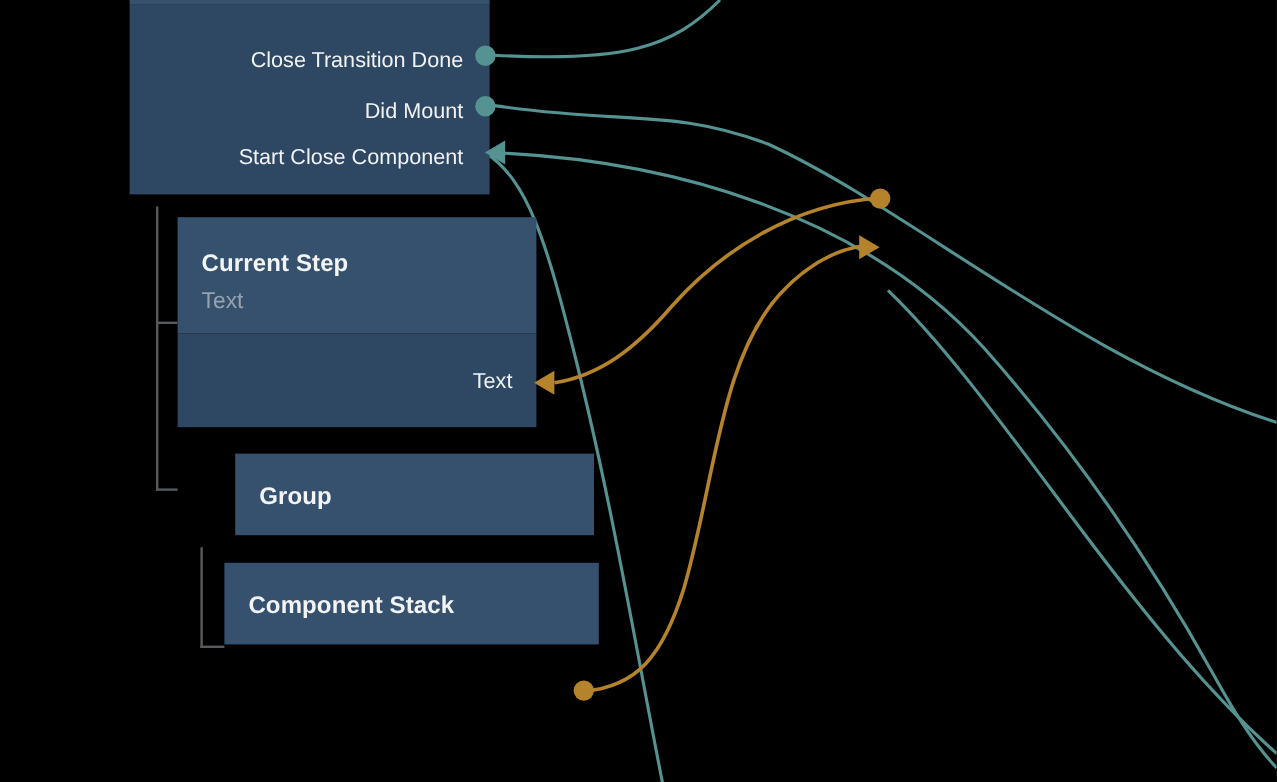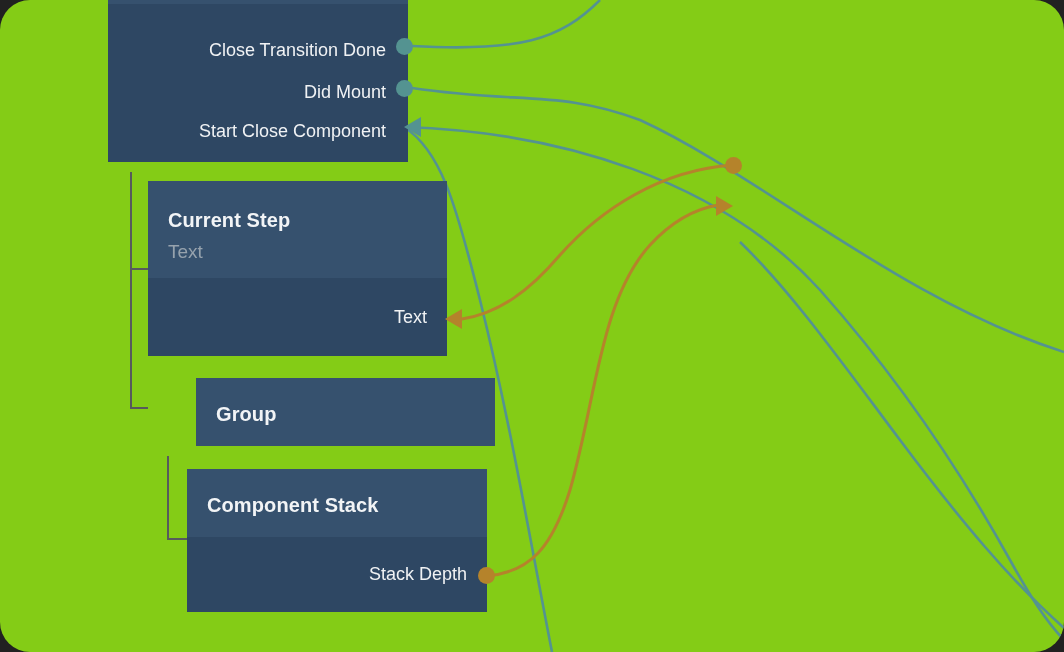--- a/index.html
+++ b/index.html
@@ -4,24 +4,23 @@
 <style>
   html, body {
     margin: 0;
     padding: 0;
     background: #212121;
   }
   #canvas {
     position: relative;
     width: 1064px;
     height: 652px;
-    background: #84cc16;
+    background: #000000;
     overflow: hidden;
     font-family: "Liberation Sans", sans-serif;
-    border-radius: 30px;
     -webkit-font-smoothing: antialiased;
   }
   #edge-layer {
     position: absolute;
     left: 0;
     top: 0;
     width: 1064px;
     height: 652px;
     pointer-events: none;
     z-index: 1;
@@ -176,27 +175,22 @@
   </div>
   <div class="port-arrow left" style="left:445px; top:309px; color:#b5832b;"></div>
 
   <div class="node" style="left:148px; top:378px; width:299px; height:68px;">
     <div class="node-header" style="height:68px; width:299px;margin-left:48px;">
       <span class="node-title" style="left:20px; top:26px;">Group</span>
     </div>
   </div>
 
   <div class="node" style="left:187px; top:469px; width:300px; height:143px;">
-    <div class="node-header" style="height:68px; width:300px;">
+    <div class="node-header" style="height:68px; width:300px;padding-left:12px;">
       <span class="node-title" style="left:20px; top:26px;">Component Stack</span>
-    </div>
-    <div class="node-body" style="height:75px; width:300px;">
-      <div class="port-row" style="top:26px; right:20px;">
-        <span class="port-label">Stack Depth</span>
-      </div>
     </div>
   </div>
   <div class="port-dot" style="left:478px; top:567px; background:#b5832b;"></div>
 
   <div class="node" style="left:733px; top:58px; width:300px; height:184px;">
   </div>
   <div class="port-dot" style="left:725px; top:157px; background:#b5832b;"></div>
   <div class="port-arrow right" style="left:716px; top:196px; color:#b5832b;"></div>
 
 </div>

